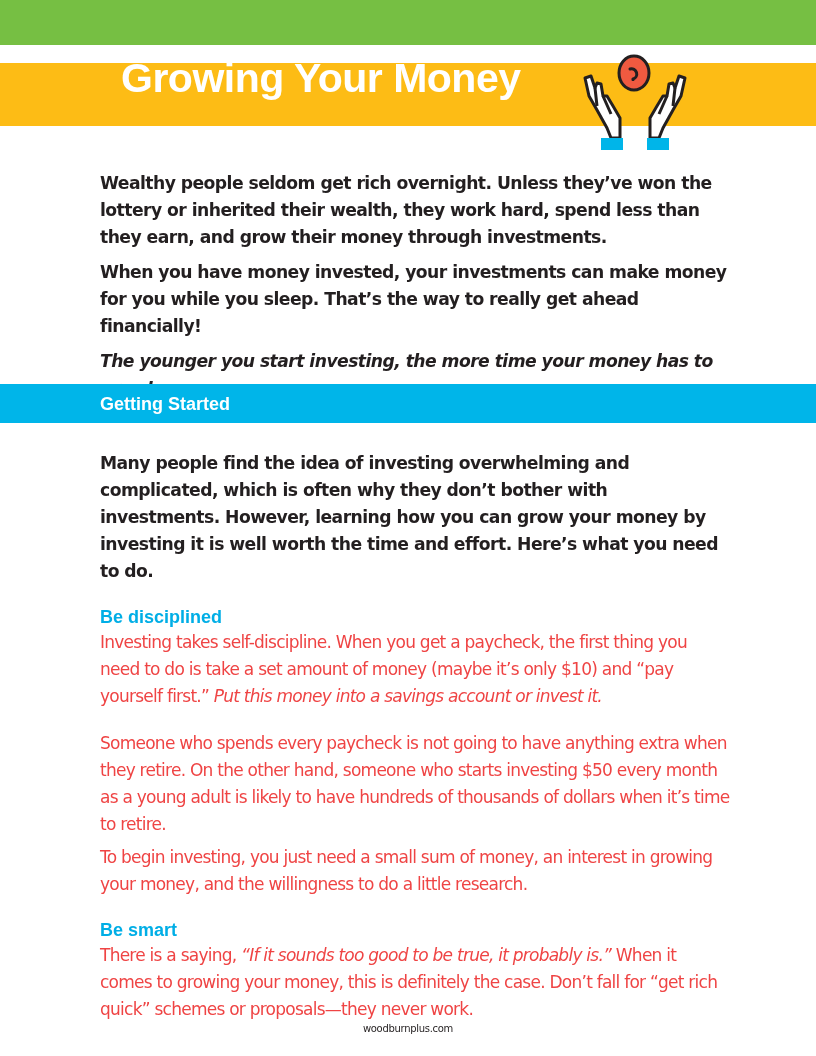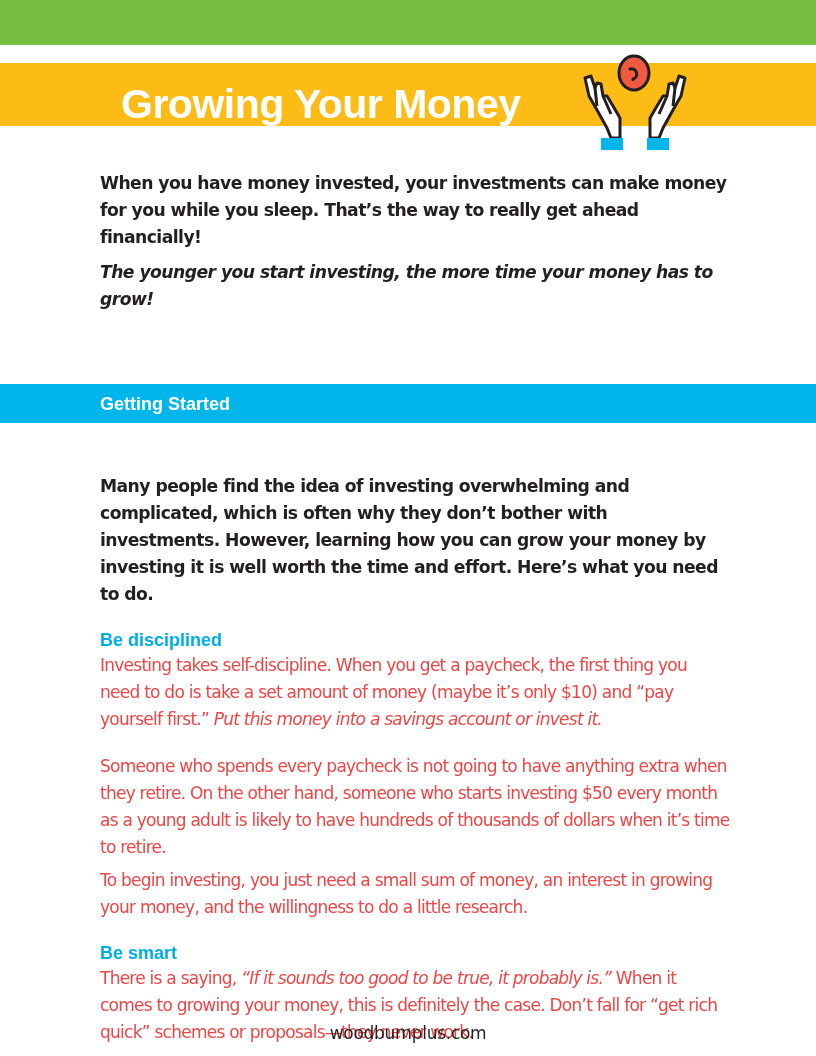--- a/index.html
+++ b/index.html
@@ -4,21 +4,21 @@
 <style>
   html, body { margin: 0; padding: 0; }
   body {
     width: 816px; height: 1056px; position: relative; overflow: hidden;
     background: #ffffff; color: #231f20;
     font-family: "Liberation Sans", sans-serif;
   }
   .band-green { position: absolute; left: 0; top: 0; width: 816px; height: 45px; background: #76bf43; }
   .band-yellow { position: absolute; left: 0; top: 63px; width: 816px; height: 63px; background: #fdbc15; }
   .title {
-    position: absolute; left: 121px; top: 76px; margin: 0;
+    position: absolute; left: 121px; top: 50px; margin: 0;
     font-family: "Liberation Sans", sans-serif; font-weight: bold;
     font-size: 41px; line-height: 56px; color: #ffffff; letter-spacing: -0.5px;
   }
   .hands-icon { position: absolute; left: 575px; top: 48px; width: 120px; height: 105px; }
 
   .intro { position: absolute; left: 100px; top: 170px; width: 630px; }
   .p {
     margin: 0; font-size: 17.2px; line-height: 27px; color: #231f20;
     font-family: "DejaVu Sans", sans-serif; letter-spacing: -0.55px;
   }
@@ -27,35 +27,35 @@
   .ital { font-style: italic; }
 
   .band-blue { position: absolute; left: 0; top: 384px; width: 816px; height: 39px; background: #00b5e9; }
   .section-title {
     position: absolute; left: 100px; top: 389px; margin: 0;
     font-family: "Liberation Sans", sans-serif; font-weight: bold;
     font-size: 18px; line-height: 30px; color: #ffffff;
   }
 
   .content { position: absolute; left: 100px; top: 450px; width: 630px; }
-  .content .lead { margin-bottom: 10px; margin-top: 23px; }
+  .content .lead { margin-bottom: 10px; }
   .sub-head {
     margin: 0; font-family: "Liberation Sans", sans-serif; font-weight: bold;
     font-size: 18px; line-height: 24px; color: #00aee6;
   }
   .reg {
     margin: 0; font-size: 17px; line-height: 27px; color: #ef4444;
     font-family: "DejaVu Sans", sans-serif; font-weight: normal; letter-spacing: -0.75px;
   }
   .block { margin-top: 20px; }
   .reg + .reg { margin-top: 6px; }
 
   .footer {
     position: absolute; left: 0; top: 1023px; width: 816px; text-align: center;
-    font-family: "DejaVu Sans", sans-serif; font-size: 17px; color: #231f20; letter-spacing: -0.3px;
+    font-family: "DejaVu Sans", sans-serif; font-size: 10px; color: #231f20; letter-spacing: -0.3px;
   }
 </style>
 </head>
 <body>
 
 <div class="band-green"></div>
 <div class="band-yellow"></div>
 <h1 class="title">Growing Your Money</h1>
 
 <svg class="hands-icon" viewBox="0 0 120 105" xmlns="http://www.w3.org/2000/svg">
@@ -68,20 +68,21 @@
   <path d="M20 40 L22 58 M28 48 L36 66" fill="none" stroke="#231f20" stroke-width="3"></path>
 
   <path d="M110 30 L104 28 L100 40 L98 35 L94 36 L92 48 L88 48 L82 58 L75 70 L75 90 L84 90 L88 80 L98 62 L106 48 Z" fill="#ffffff" stroke="#231f20" stroke-width="3" stroke-linejoin="round"></path>
   <path d="M100 40 L98 58 M92 48 L84 66" fill="none" stroke="#231f20" stroke-width="3"></path>
 
   <rect x="26" y="90" width="22" height="12" fill="#00b5e9"></rect>
   <rect x="72" y="90" width="22" height="12" fill="#00b5e9"></rect>
 </svg>
 
 <div class="intro">
+  <p class="p bold">Wealthy people seldom get rich overnight. Unless they’ve won the lottery or inherited their wealth, they work hard, spend less than they earn, and grow their money through investments.</p>
   <p class="p bold">When you have money invested, your investments can make money for you while you sleep. That’s the way to really get ahead financially!</p>
   <p class="p bold ital">The younger you start investing, the more time your money has to grow!</p>
 </div>
 
 <div class="band-blue"></div>
 <h2 class="section-title">Getting Started</h2>
 
 <div class="content">
   <p class="p bold lead">Many people find the idea of investing overwhelming and complicated, which is often why they don’t bother with investments. However, learning how you can grow your money by investing it is well worth the time and effort. Here’s what you need to do.</p>
 

